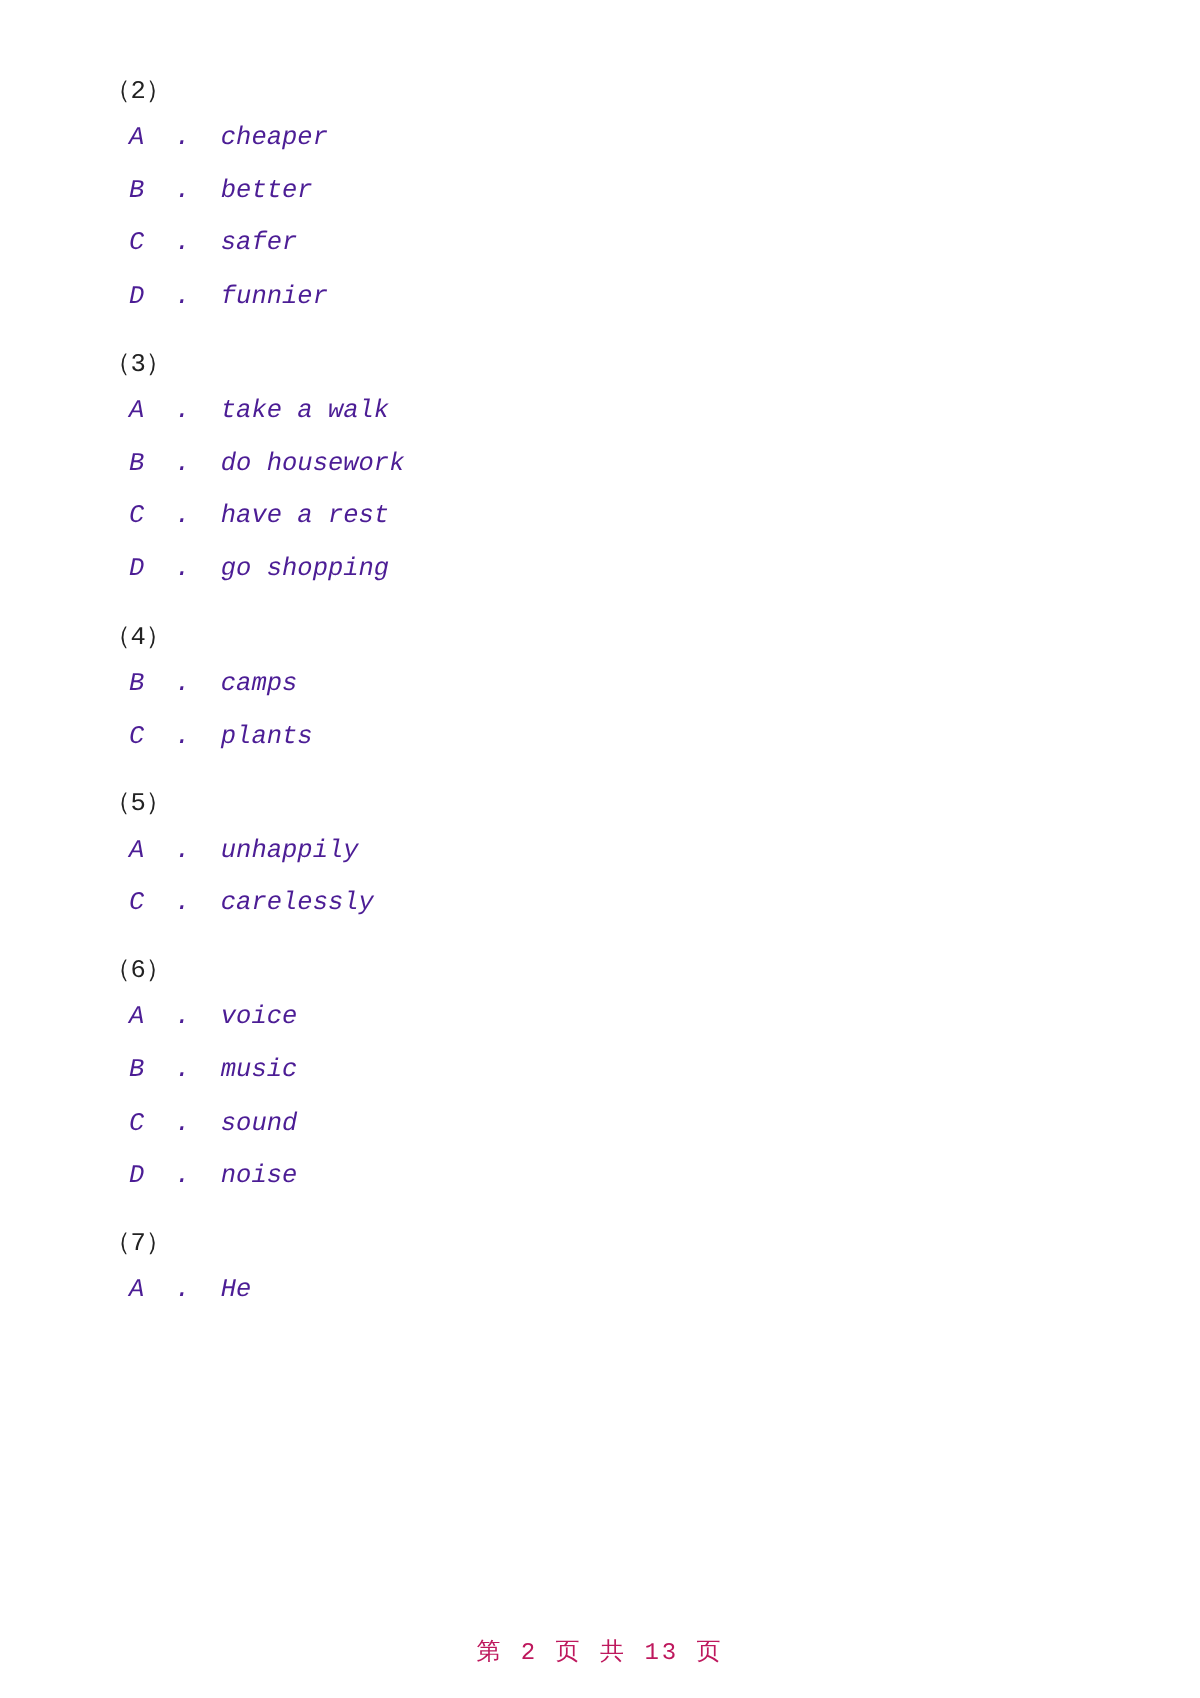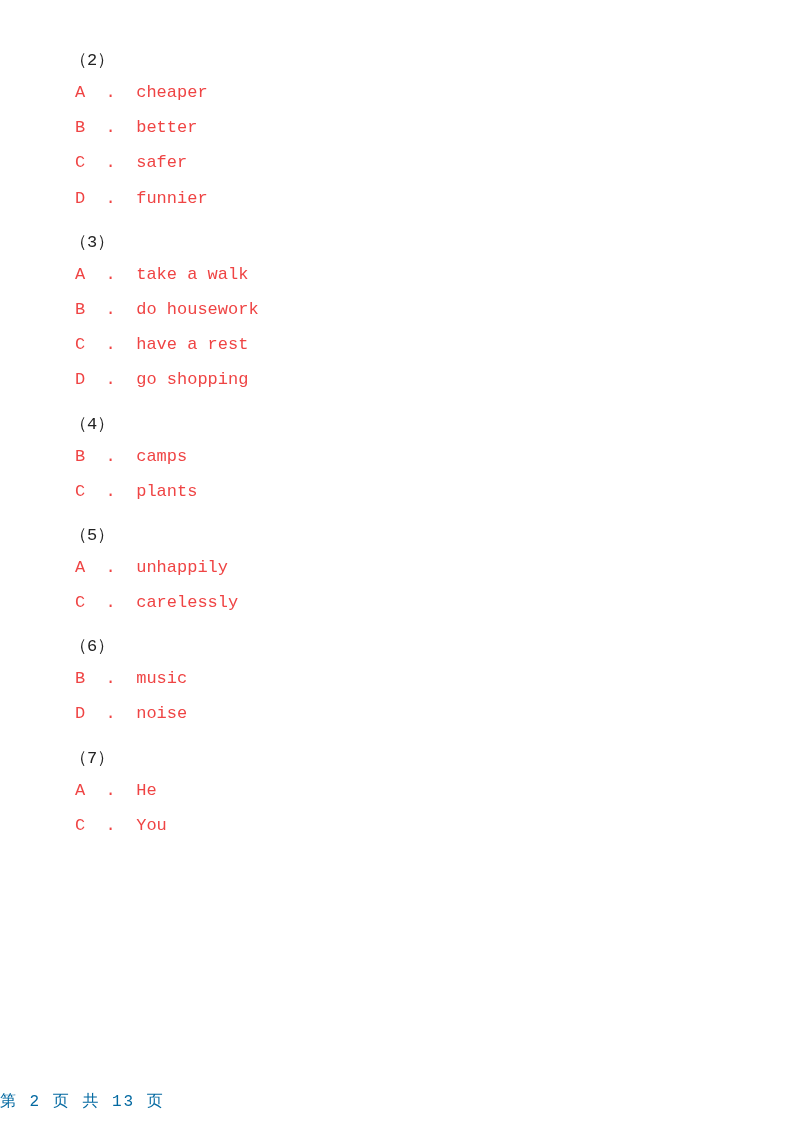--- a/index.html
+++ b/index.html
@@ -19,31 +19,33 @@
     .content {
       padding: 30px 70px 60px 70px;
     }
     .question-number {
       margin-top: 18px;
       margin-bottom: 8px;
       font-size: 17px;
       color: #222;
     }
     .option {
-      margin: 8px 5px;
+      margin: 8px 16px;
       font-size: 17px;
-      color: #ef4444;
+      color: #4c1d95;
       line-height: 1.6;
+      font-style: italic;
     }
     .page-footer {
       position: absolute;
       bottom: 20px;
       width: 100%;
+      text-align: center;
       font-size: 16px;
-      color: #0369a1;
+      color: #be185d;
       letter-spacing: 2px;
     }
   </style>
 </head>
 <body>
 
 <div class="content">
 <div class="question-number">（2）</div>
     <div class="option">A&nbsp;&nbsp;.&nbsp;&nbsp;cheaper</div>
     <div class="option">B&nbsp;&nbsp;.&nbsp;&nbsp;better</div>
@@ -54,22 +56,23 @@
     <div class="option">B&nbsp;&nbsp;.&nbsp;&nbsp;do housework</div>
     <div class="option">C&nbsp;&nbsp;.&nbsp;&nbsp;have a rest</div>
     <div class="option">D&nbsp;&nbsp;.&nbsp;&nbsp;go shopping</div>
     <div class="question-number">（4）</div>
     <div class="option">B&nbsp;&nbsp;.&nbsp;&nbsp;camps</div>
     <div class="option">C&nbsp;&nbsp;.&nbsp;&nbsp;plants</div>
     <div class="question-number">（5）</div>
     <div class="option">A&nbsp;&nbsp;.&nbsp;&nbsp;unhappily</div>
     <div class="option">C&nbsp;&nbsp;.&nbsp;&nbsp;carelessly</div>
     <div class="question-number">（6）</div>
+    <div class="option">A&nbsp;&nbsp;.&nbsp;&nbsp;voice</div>
     <div class="option">B&nbsp;&nbsp;.&nbsp;&nbsp;music</div>
+    <div class="option">C&nbsp;&nbsp;.&nbsp;&nbsp;sound</div>
     <div class="option">D&nbsp;&nbsp;.&nbsp;&nbsp;noise</div>
     <div class="question-number">（7）</div>
     <div class="option">A&nbsp;&nbsp;.&nbsp;&nbsp;He</div>
-    <div class="option">C&nbsp;&nbsp;.&nbsp;&nbsp;You</div>
   </div>
 
 <div class="page-footer">
   <span>第 2 页 共 13 页</span>
 </div>
 
 </body></html>

